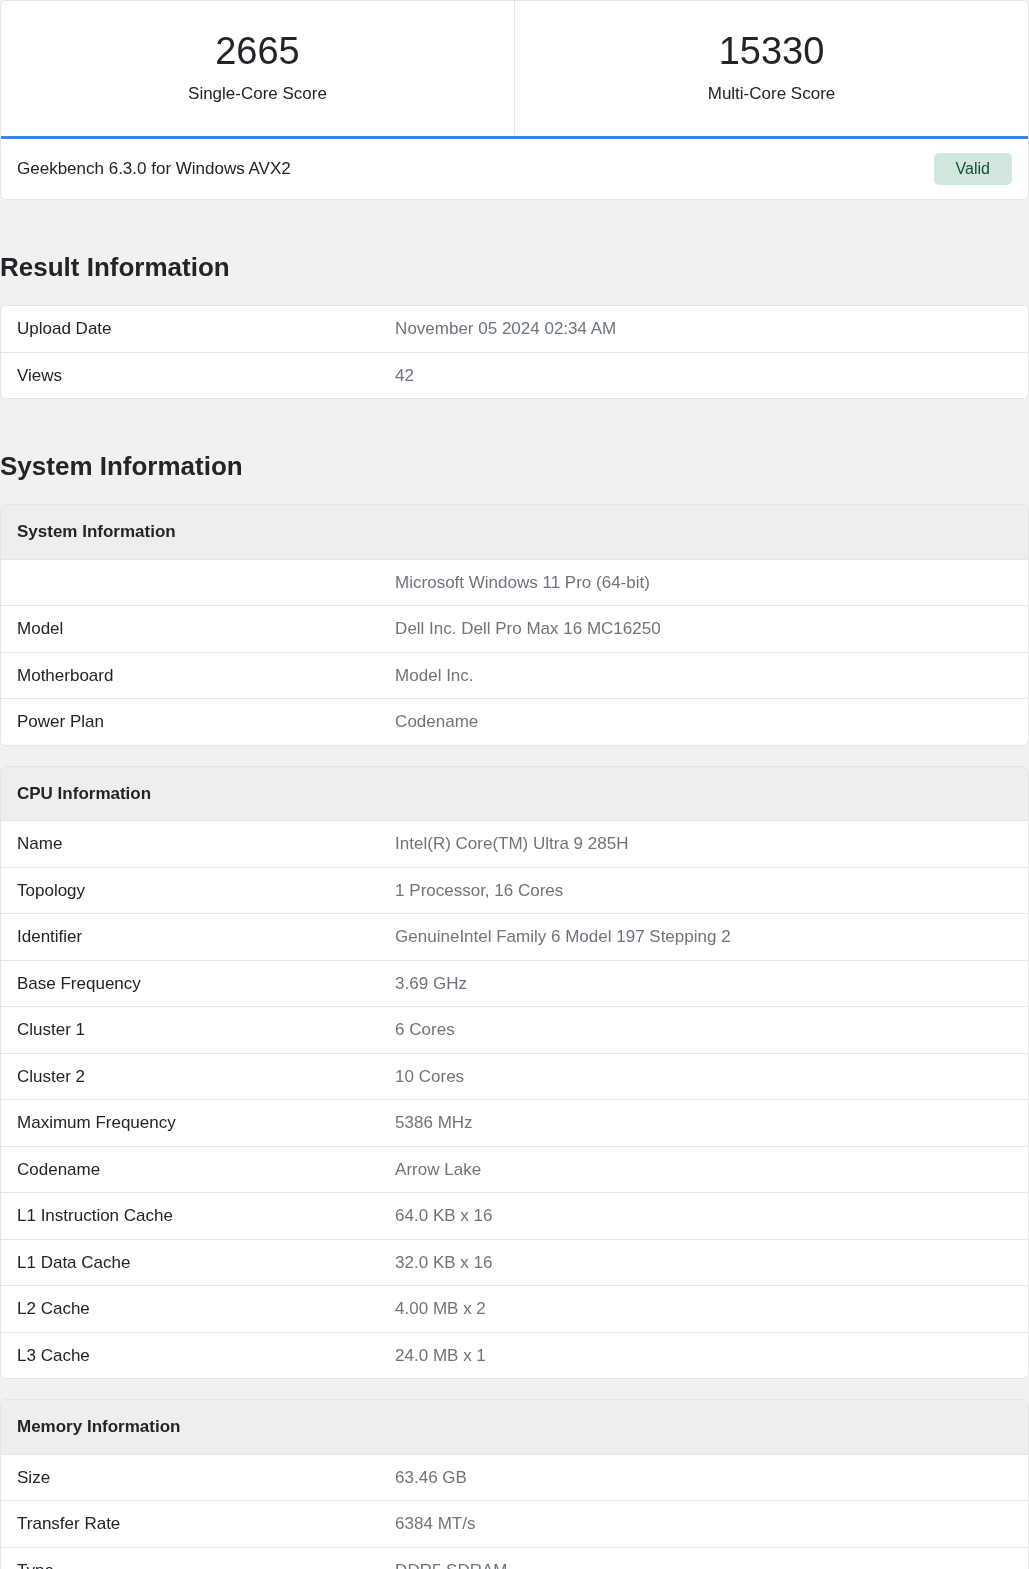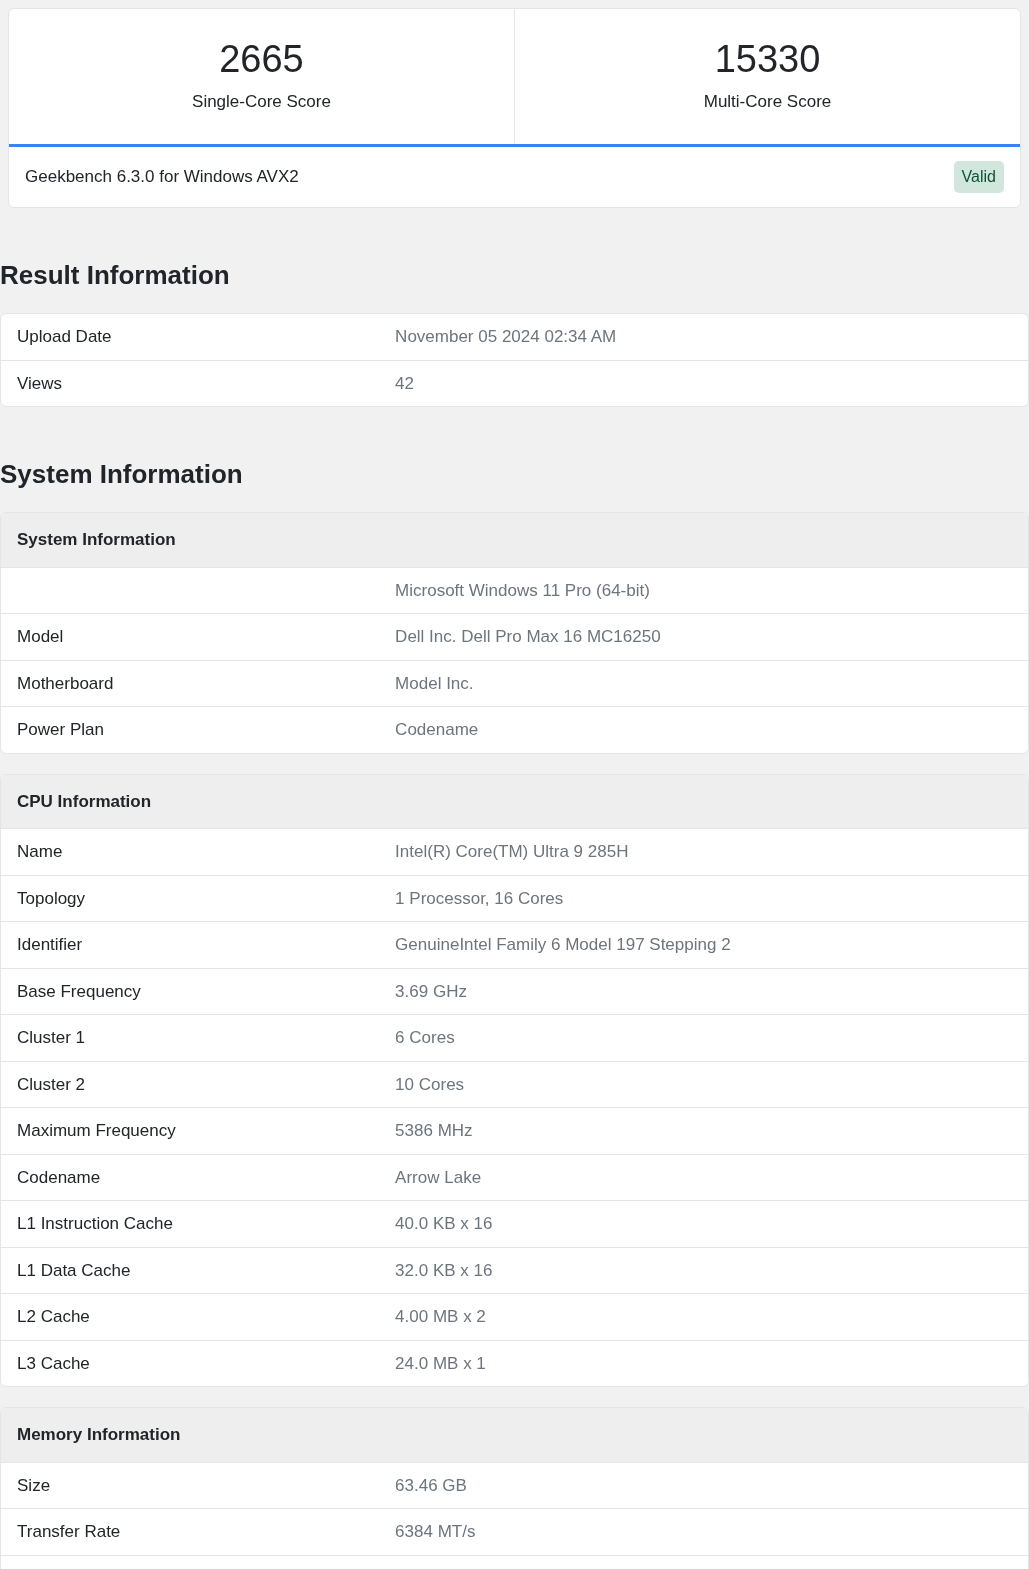--- a/index.html
+++ b/index.html
@@ -7,21 +7,21 @@
     font-family: -apple-system, BlinkMacSystemFont, "Segoe UI", Helvetica, Arial, sans-serif;
     background: #f1f1f1;
     color: #212529;
     font-size: 17px;
     line-height: 1.5;
   }
   .scores-card {
     background: #fff;
     border: 1px solid #e5e5e5;
     border-radius: 6px;
-    margin: 8px;
+    margin: 0;
     overflow: hidden;
   }
   .scores-row {
     display: flex;
   }
   .score-cell {
     flex: 1;
     text-align: center;
     padding: 28px 10px 30px 10px;
   }
@@ -45,21 +45,21 @@
     justify-content: space-between;
     padding: 14px 16px;
     border-top: 3px solid #3b82f6;
   }
   .version-text {
     color: #212529;
   }
   .valid-badge {
     background: #d1e7dd;
     color: #0f5132;
-    padding: 4px 8px;
+    padding: 4px 22px;
     border-radius: 5px;
     font-size: 16px;
   }
   .section-title {
     font-size: 26px;
     font-weight: 700;
     color: #212529;
     margin: 48px 0 18px 0;
     padding: 0;
   }
@@ -177,21 +177,21 @@
   <div class="info-row">
     <div class="info-key">Maximum Frequency</div>
     <div class="info-val">5386 MHz</div>
   </div>
   <div class="info-row">
     <div class="info-key">Codename</div>
     <div class="info-val">Arrow Lake</div>
   </div>
   <div class="info-row">
     <div class="info-key">L1 Instruction Cache</div>
-    <div class="info-val">40.0 KB x 16</div>
+    <div class="info-val">64.0 KB x 16</div>
   </div>
   <div class="info-row">
     <div class="info-key">L1 Data Cache</div>
     <div class="info-val">32.0 KB x 16</div>
   </div>
   <div class="info-row">
     <div class="info-key">L2 Cache</div>
     <div class="info-val">4.00 MB x 2</div>
   </div>
   <div class="info-row">

